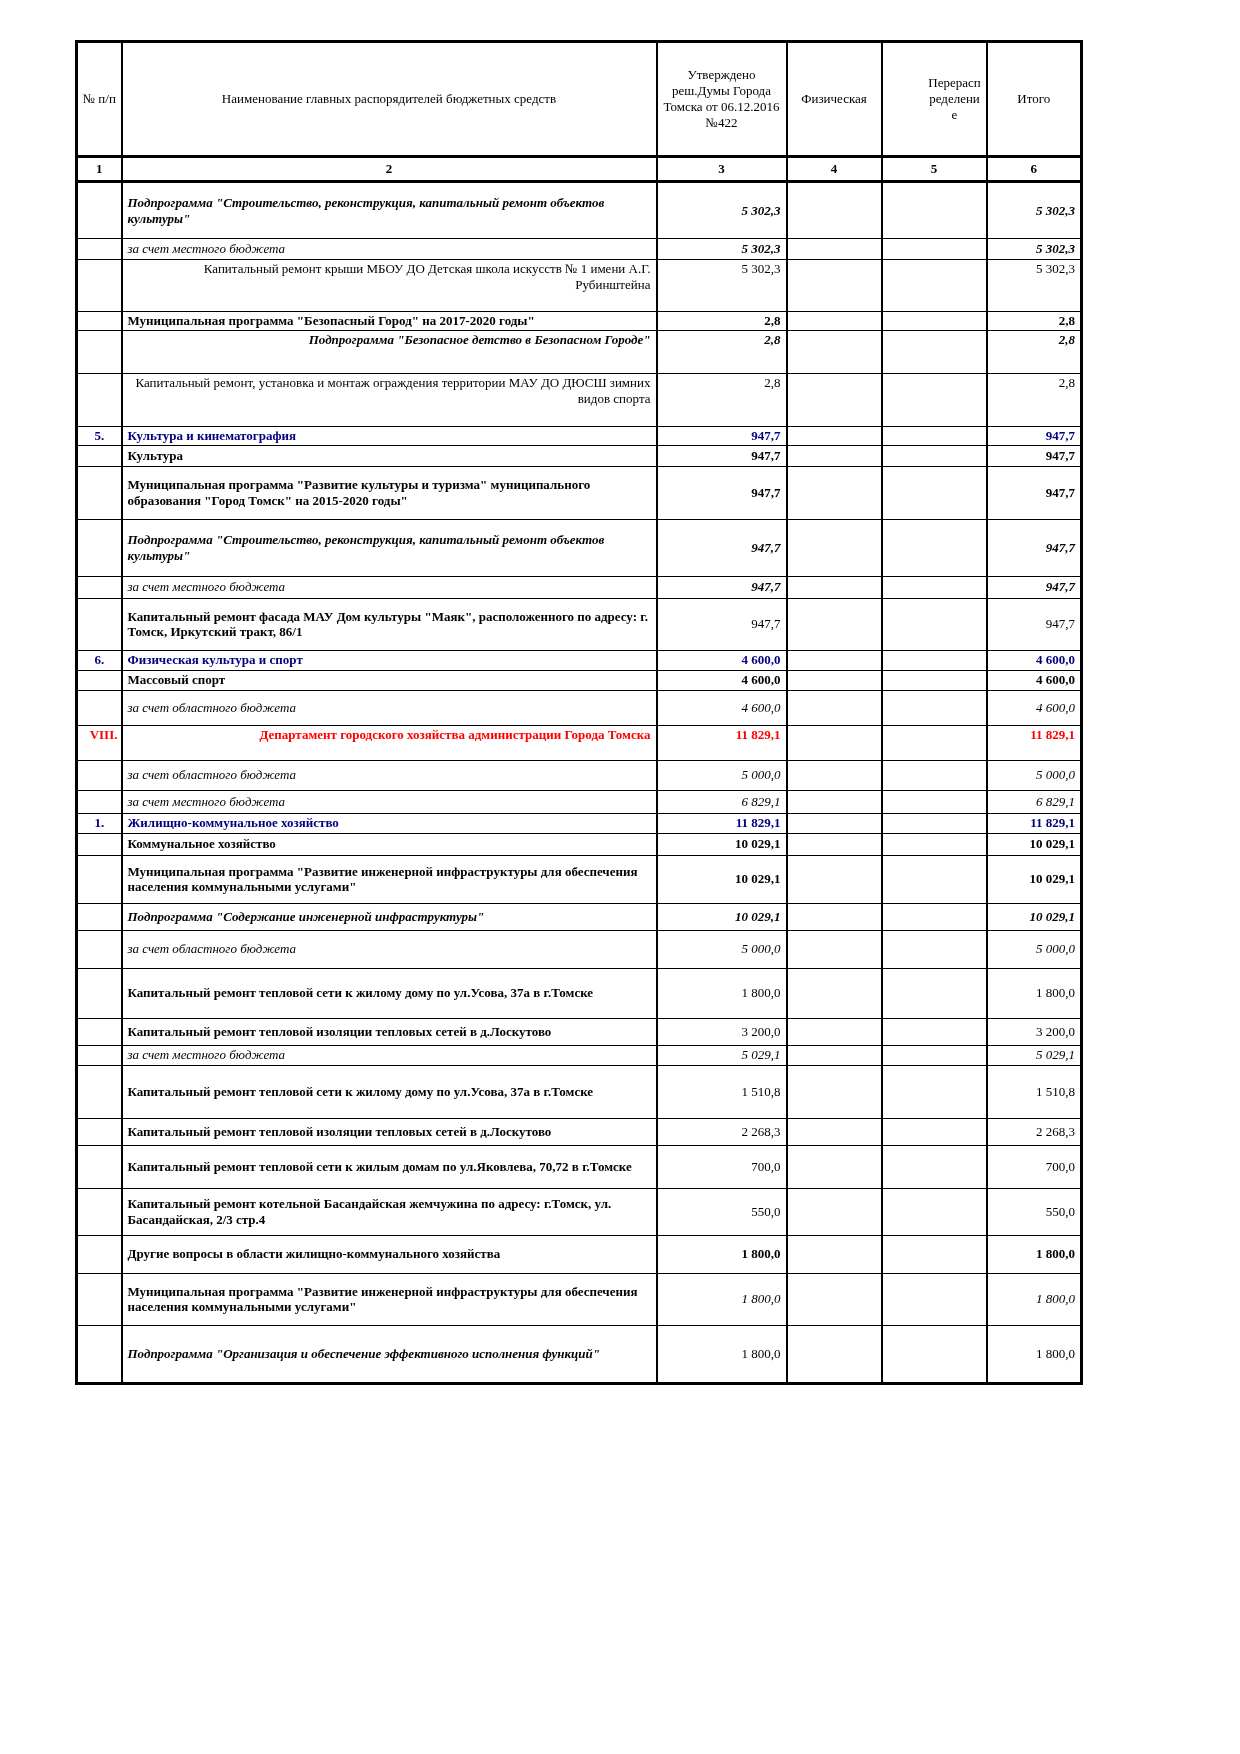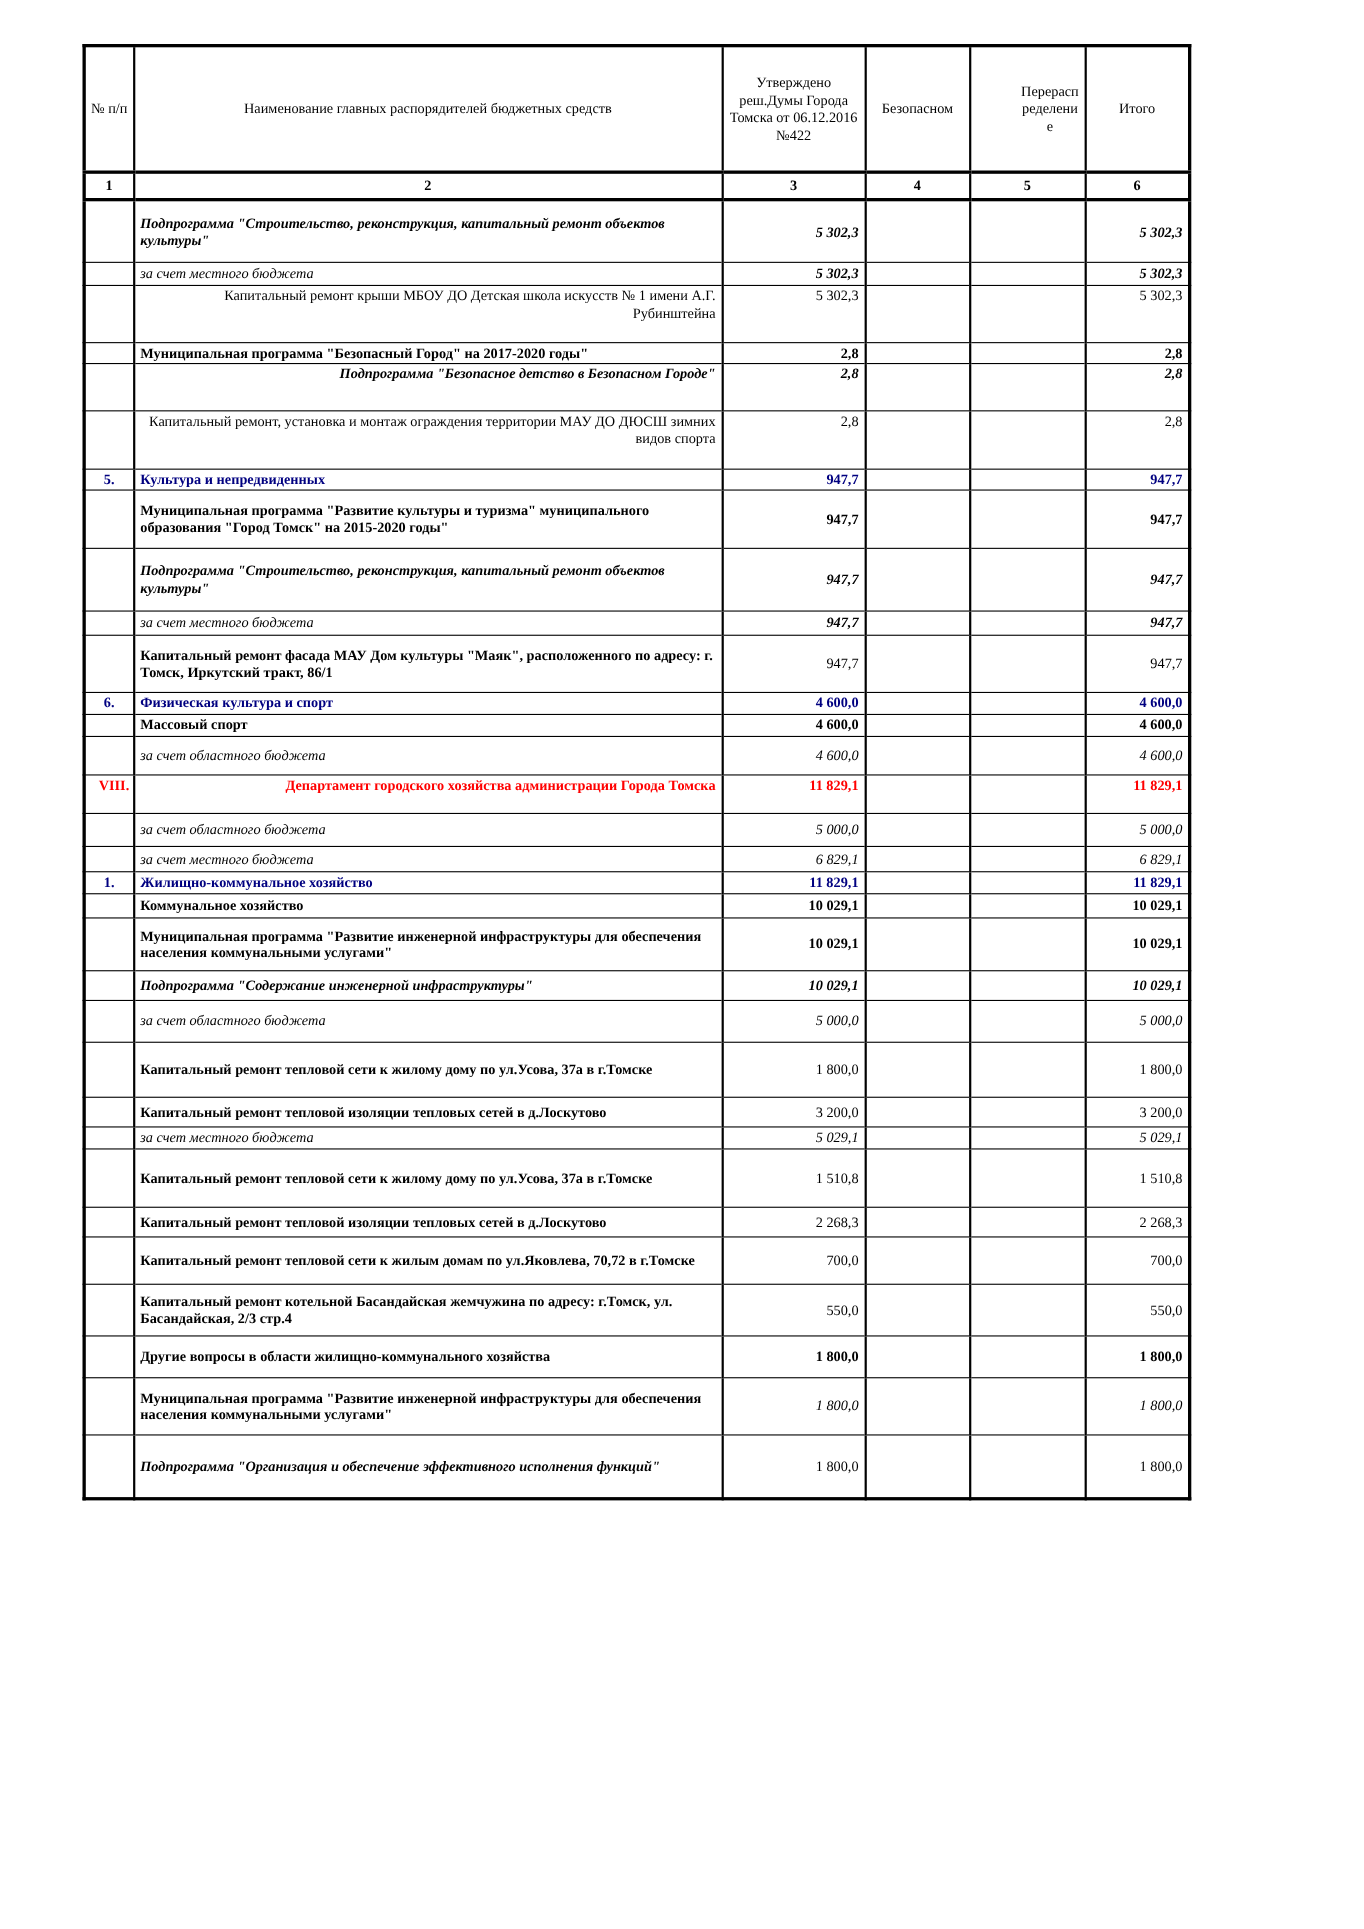--- a/index.html
+++ b/index.html
@@ -36,21 +36,21 @@
       <col style="width:130px">
       <col style="width:95px">
       <col style="width:105px">
       <col style="width:95px">
     </colgroup>
     <thead>
       <tr class="head-row">
         <th>№ п/п</th>
         <th>Наименование главных распорядителей бюджетных средств</th>
         <th>Утверждено реш.Думы Города Томска от 06.12.2016 №422</th>
-        <th>Безопасном</th>
+        <th>Физическая</th>
         <th class="th-redistribution">Перераспределение</th>
         <th>Итого</th>
       </tr>
       <tr class="nums-row">
         <td>1</td>
         <td>2</td>
         <td>3</td>
         <td>4</td>
         <td>5</td>
         <td>6</td>
@@ -100,25 +100,33 @@
         <tr class="va-top" style="height: 53px;">
           <td class="col-num"></td>
           <td class="col-name">Капитальный ремонт, установка и монтаж ограждения территории МАУ ДО ДЮСШ зимних видов спорта</td>
           <td class="col-val">2,8</td>
           <td class="col-val"></td>
           <td class="col-val"></td>
           <td class="col-val">2,8</td>
         </tr>
         <tr style="height: 19px;">
           <td class="col-num st-b c-blue">5.</td>
-          <td class="col-name st-b c-blue">Культура и непредвиденных</td>
+          <td class="col-name st-b c-blue">Культура и кинематография</td>
           <td class="col-val st-b c-blue">947,7</td>
           <td class="col-val st-b c-blue"></td>
           <td class="col-val st-b c-blue"></td>
           <td class="col-val st-b c-blue">947,7</td>
+        </tr>
+        <tr style="height: 21px;">
+          <td class="col-num st-b"></td>
+          <td class="col-name st-b">Культура</td>
+          <td class="col-val st-b">947,7</td>
+          <td class="col-val st-b"></td>
+          <td class="col-val st-b"></td>
+          <td class="col-val st-b">947,7</td>
         </tr>
         <tr style="height: 53px;">
           <td class="col-num st-b"></td>
           <td class="col-name st-b">Муниципальная программа "Развитие культуры и туризма" муниципального образования "Город Томск" на 2015-2020 годы"</td>
           <td class="col-val st-b">947,7</td>
           <td class="col-val st-b"></td>
           <td class="col-val st-b"></td>
           <td class="col-val st-b">947,7</td>
         </tr>
         <tr style="height: 57px;">

